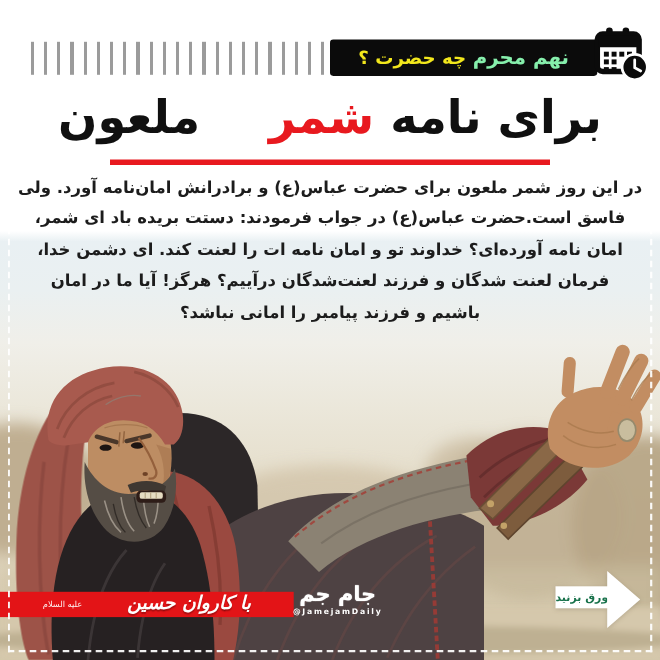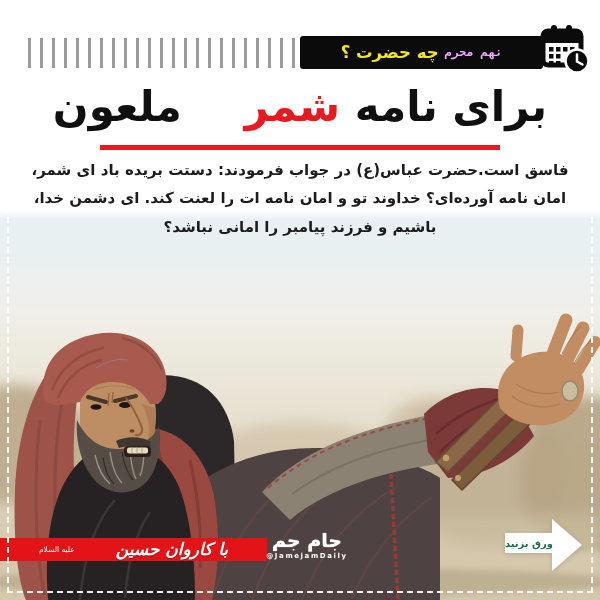--- a/index.html
+++ b/index.html
@@ -4,21 +4,21 @@
 <style>
   html,body{margin:0;padding:0;background:#ffffff;}
   body{width:600px;height:600px;overflow:hidden;font-family:"DejaVu Sans",sans-serif;position:relative;}
   .canvas{position:absolute;left:0;top:0;width:600px;height:600px;background:#fff;}
   .photo{position:absolute;left:0;top:0;width:600px;height:600px;z-index:1;}
   
   .barcode{position:absolute;left:28px;top:38px;width:270px;height:30px;z-index:3;
     background:repeating-linear-gradient(to right,#9b9b9b 0 3px,transparent 3px 12px);}
   .topic-bar{position:absolute;left:300px;top:36px;width:243px;height:33px;background:#0b0b0b;border-radius:3px;
     display:flex;align-items:center;justify-content:center;gap:6px;direction:rtl;z-index:3;}
-  .topic-bar .w{color:#f0abfc;font-weight:bold;font-size:12px;white-space:nowrap;font-family:Liberation Mono, monospace;}
+  .topic-bar .w{color:#86efac;font-weight:bold;font-size:18px;white-space:nowrap;}
   .topic-bar .y{color:#f2e71c;font-weight:bold;font-size:16.5px;white-space:nowrap;}
   .cal-icon{position:absolute;left:539px;top:23px;z-index:3;}
   
   .title{position:absolute;left:0;top:76px;width:600px;margin:0;text-align:center;direction:rtl;
     font-size:42px;line-height:62px;font-weight:bold;color:#101010;letter-spacing:-1px;z-index:3;}
   .title .hl{color:#e8191f;margin-left:48px;}
   .title-underline{position:absolute;left:100px;top:145px;width:400px;height:5px;background:#e8191f;z-index:3;}
   
   .article{position:absolute;left:8px;top:156px;width:584px;direction:rtl;text-align:center;z-index:3;
     color:#1c1c1c;font-size:15px;font-weight:bold;}
@@ -181,22 +181,24 @@
   </svg>
 
   <h1 class="title" dir="rtl">
     <span>برای نامه</span>
     <span class="hl">شمر</span>
     <span>ملعون</span>
   </h1>
   <div class="title-underline"></div>
 
   <div class="article" dir="rtl">
+    <p>در این روز شمر ملعون برای حضرت عباس(ع) و برادرانش امان‌نامه آورد. ولی</p>
     <p>فاسق است.حضرت عباس(ع) در جواب فرمودند: دستت بریده باد ای شمر،</p>
     <p>امان نامه آورده‌ای؟ خداوند تو و امان نامه ات را لعنت کند. ای دشمن خدا،</p>
+    <p>فرمان لعنت شدگان و فرزند لعنت‌شدگان درآییم؟ هرگز! آیا ما در امان</p>
     <p>باشیم و فرزند پیامبر را امانی نباشد؟</p>
   </div>
 
   <div class="campaign">
     <span class="campaign-main">با کاروان حسین</span>
     <span class="campaign-sub">علیه السلام</span>
   </div>
 
   <div class="logo">
     <div class="logo-name" dir="rtl">جام جم</div>

